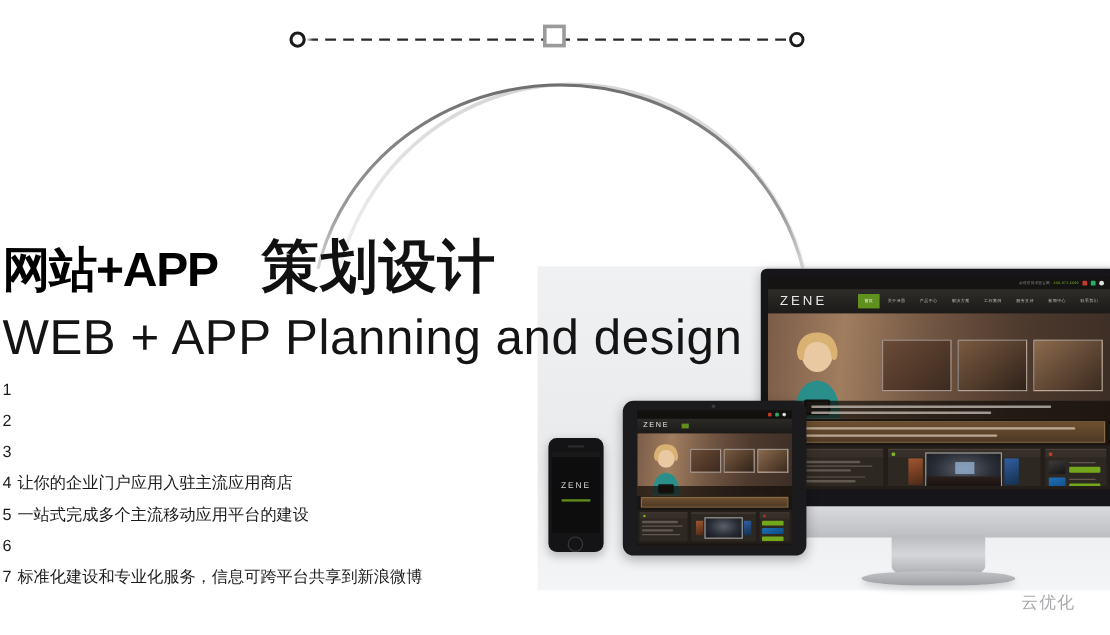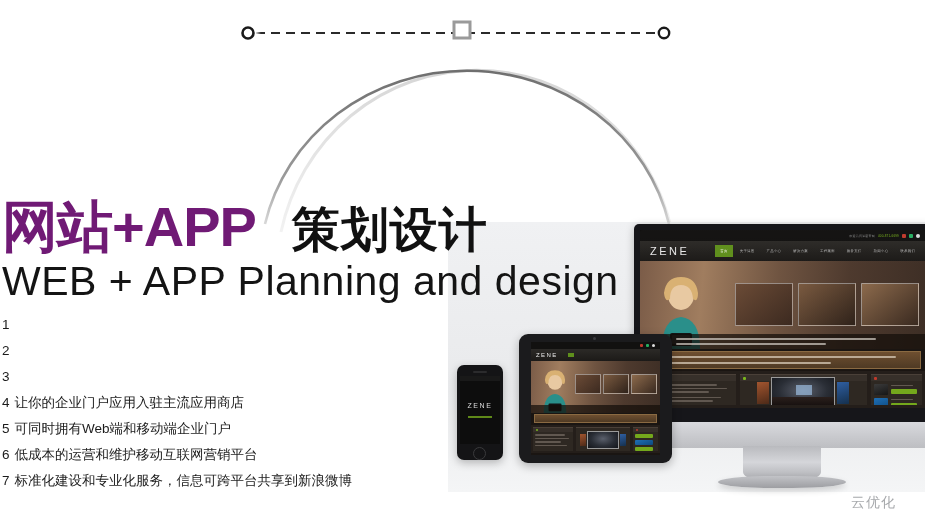--- a/index.html
+++ b/index.html
@@ -39,23 +39,23 @@
   
   .headline-row {
     position: absolute;
     left: 2px;
     top: 199px;
     display: flex;
     align-items: baseline;
     white-space: nowrap;
   }
   .headline-green {
-    font-size: 56px;
+    font-size: 40px;
     font-weight: bold;
-    color: #701a75;
+    color: #000000;
     letter-spacing: -1px;
     line-height: 1;
   }
   .headline-black {
     font-size: 48px;
     font-weight: bold;
     color: #111111;
     line-height: 1;
     margin-left: 36px;
     letter-spacing: 1px;
@@ -447,25 +447,24 @@
     </div>
     <div class="bullet-item">
       <span class="bullet-num">3</span>
     </div>
     <div class="bullet-item">
       <span class="bullet-num">4</span>
       <span>让你的企业门户应用入驻主流应用商店</span>
     </div>
     <div class="bullet-item">
       <span class="bullet-num">5</span>
-      <span>可同时拥有Web端和移动端企业门户</span>
+      <span>一站式完成多个主流移动应用平台的建设</span>
     </div>
     <div class="bullet-item">
       <span class="bullet-num">6</span>
-      <span>低成本的运营和维护移动互联网营销平台</span>
     </div>
     <div class="bullet-item">
       <span class="bullet-num">7</span>
       <span>标准化建设和专业化服务，信息可跨平台共享到新浪微博</span>
     </div>
   </div>
 
   <div class="monitor">
     <div class="monitor-bezel">
       <div class="monitor-screen">

